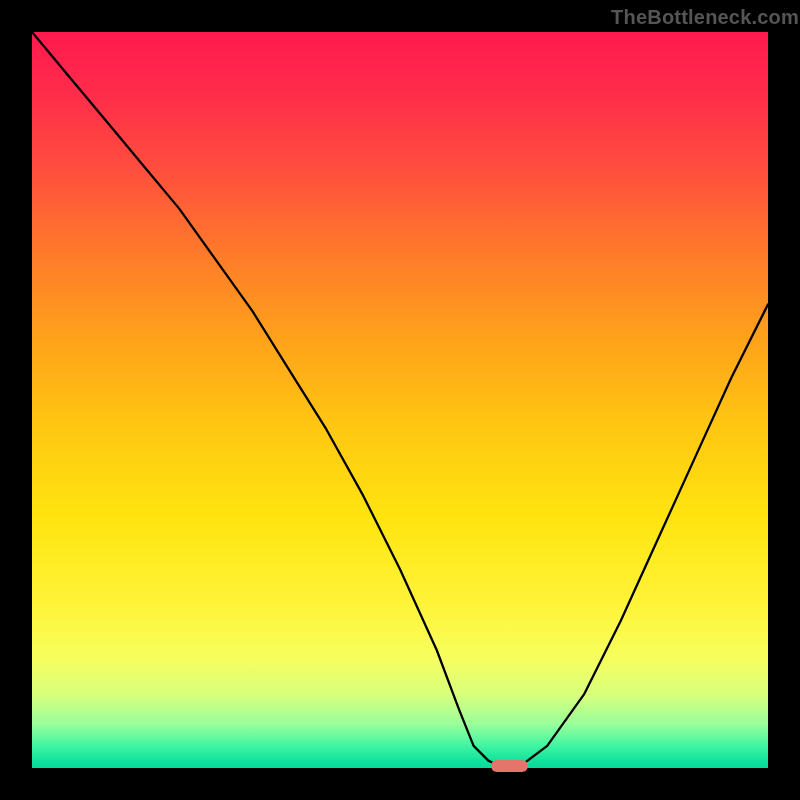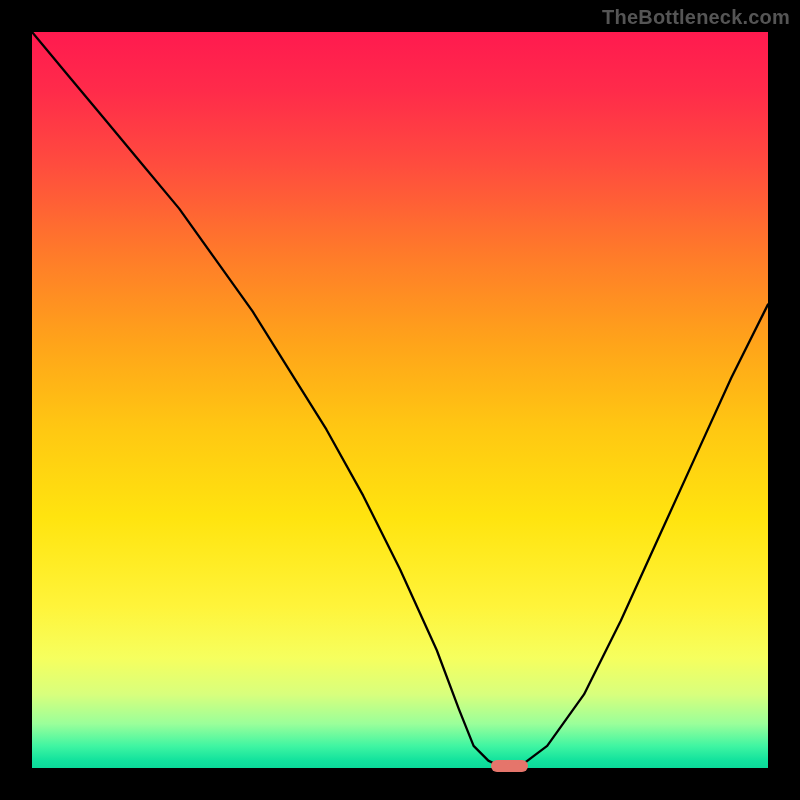--- a/index.html
+++ b/index.html
@@ -13,21 +13,21 @@
   }
   .outer {
     width: 800px;
     height: 800px;
     background: #000;
     position: relative;
   }
   .attribution {
     position: absolute;
     top: 6px;
-    right: 10px;
+    right: 1px;
     color: #555;
     font-size: 20px;
     font-weight: 600;
     letter-spacing: 0.2px;
     z-index: 5;
   }
   .plot {
     position: absolute;
     left: 30px;
     top: 30px;

